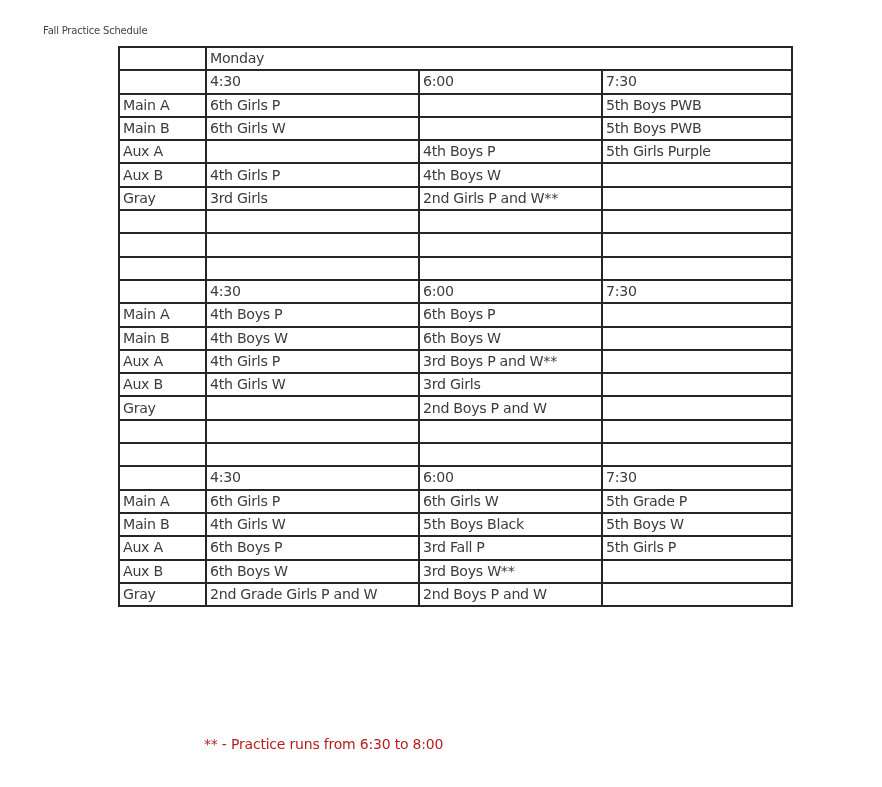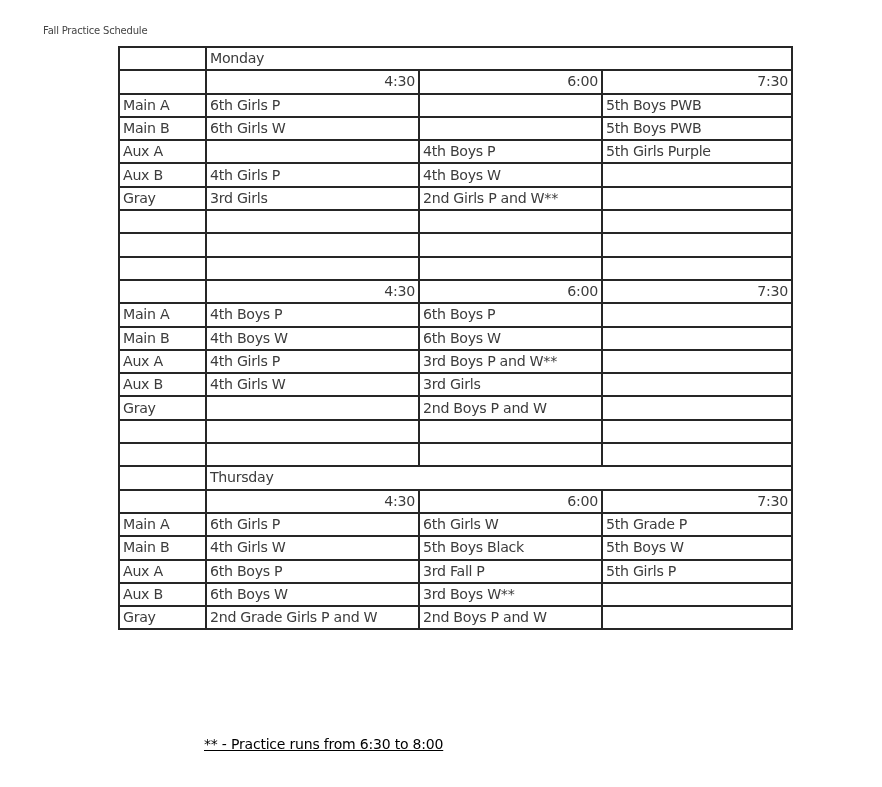--- a/index.html
+++ b/index.html
@@ -3,22 +3,22 @@
 <meta charset="utf-8">
 <style>
   html, body { margin:0; padding:0; background:#ffffff; }
   body { width:882px; height:787px; position:relative; overflow:hidden;
          font-family:"DejaVu Sans", "Liberation Sans", sans-serif; color:#3a3a3a; }
   .title { position:absolute; left:43px; top:25px; font-size:10px; color:#444; letter-spacing:-0.2px; }
   table.sched { position:absolute; left:118px; top:46px; width:673px; border-collapse:collapse; table-layout:fixed; }
   table.sched td { border:2px solid #262626; height:21.3px; padding:0 3px; font-size:14.2px;
                    line-height:21px; white-space:nowrap; overflow:hidden; color:#3c3c3c; letter-spacing:-0.3px; }
   td.day { text-align:left; }
-  td.time { text-align:right; }
-  .foot { position:absolute; left:204px; top:736px; font-size:14px; color:#000000; letter-spacing:-0.2px;text-decoration:underline; }
+  td.time { text-align:left; }
+  .foot { position:absolute; left:204px; top:736px; font-size:14px; color:#b91c1c; letter-spacing:-0.2px; }
 </style>
 </head>
 <body>
 
 <div class="title">Fall Practice Schedule</div>
 
 <table class="sched">
   <colgroup>
     <col style="width:87px">
       <col style="width:213px">
@@ -127,24 +127,20 @@
         <td></td>
       </tr>
       <tr>
         <td></td>
         <td></td>
         <td></td>
         <td></td>
       </tr>
       <tr>
         <td></td>
-        <td colspan="3" class="day">Thursday</td>
-      </tr>
-      <tr>
-        <td></td>
         <td class="time">4:30</td>
         <td class="time">6:00</td>
         <td class="time">7:30</td>
       </tr>
       <tr>
         <td>Main A</td>
         <td>6th Girls P</td>
         <td>6th Girls W</td>
         <td>5th Grade P</td>
       </tr>

